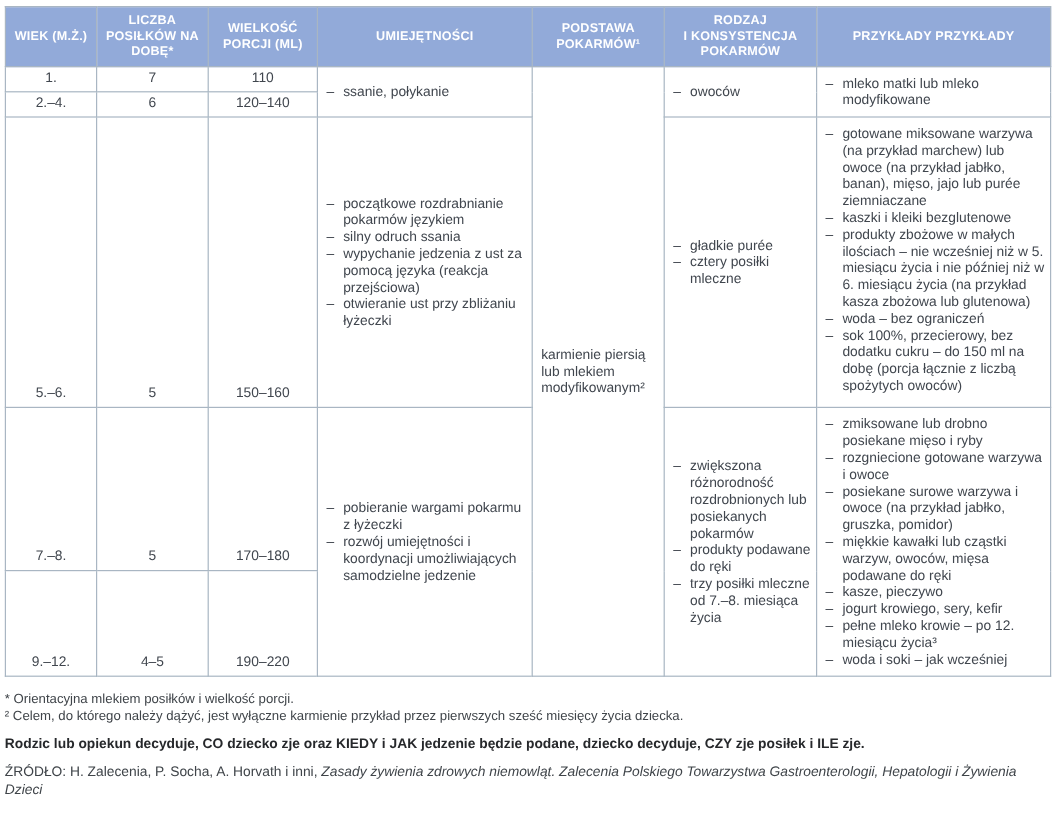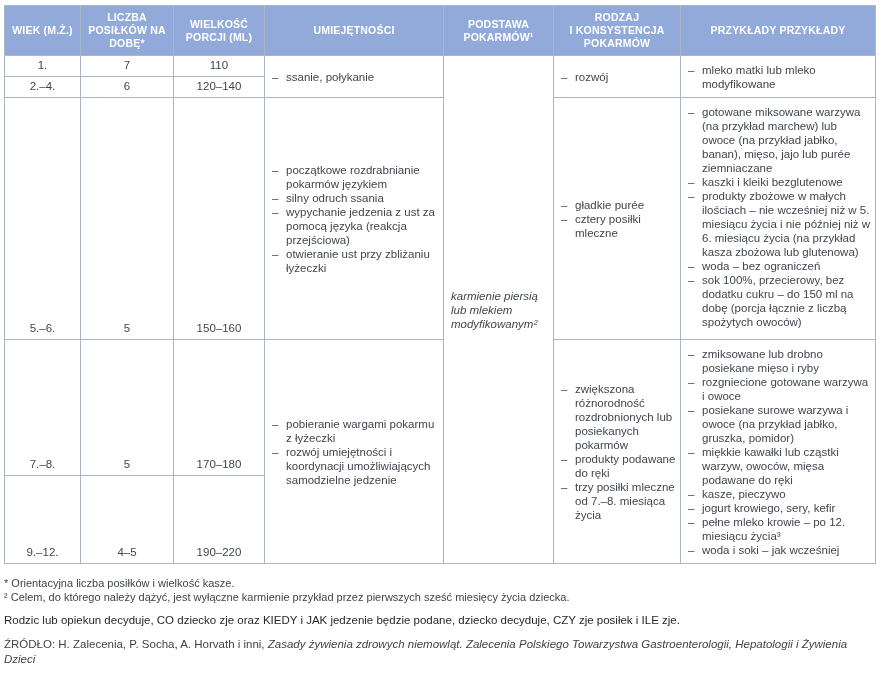--- a/index.html
+++ b/index.html
@@ -28,31 +28,30 @@
   td.num{
     font-size:11.5px;text-align:center;vertical-align:bottom;
     padding:2px 2px 5px 2px;
   }
   td.list{font-size:11.5px;line-height:14px;padding:6px 4px 6px 7px;}
   td.v-mid{vertical-align:middle;}
   td.v-top{vertical-align:top;padding-top:7px;}
   td.plain{
     font-size:11.5px;line-height:14px;vertical-align:middle;
     padding:4px 4px 4px 7px;
-    font-style:italic;
   }
 
   .li{display:flex;align-items:flex-start;}
   .li .dash{flex:0 0 14px;}
   .li .txt{flex:1 1 auto;}
 
   .notes{margin-top:12px;font-size:11px;line-height:14px;color:#3f4449;}
   .notes p{margin:0;}
   .decision{
-    margin:9px 0 0 0;font-weight:normal;font-size:11.5px;line-height:14px;color:#26282b;
+    margin:9px 0 0 0;font-weight:bold;font-size:11.5px;line-height:14px;color:#26282b;
   }
   .source{margin:10px 0 0 0;font-size:11.5px;line-height:15px;color:#3f4449;}
   .source .it{font-style:italic;}
 </style>
 </head>
 <body>
 
 <div class="page">
 
   <table class="feeding">
@@ -90,21 +89,21 @@
         <td class="list v-mid" rowspan="2">
             <div class="li">
               <span class="dash">–</span>
               <span class="txt">ssanie, połykanie</span>
             </div>
           </td>
         <td class="plain" rowspan="5">karmienie piersią lub mlekiem modyfikowanym²</td>
         <td class="list v-mid" rowspan="2">
             <div class="li">
               <span class="dash">–</span>
-              <span class="txt">rozwój</span>
+              <span class="txt">owoców</span>
             </div>
           </td>
         <td class="list v-top" rowspan="2">
             <div class="li">
               <span class="dash">–</span>
               <span class="txt">mleko matki lub mleko modyfikowane</span>
             </div>
           </td>
       </tr>
       <tr class="h-b">
@@ -232,21 +231,21 @@
       </tr>
       <tr class="h-e">
         <td class="num">9.–12.</td>
         <td class="num">4–5</td>
         <td class="num">190–220</td>
       </tr>
     </tbody>
   </table>
 
   <div class="notes">
-    <p>* Orientacyjna liczba posiłków i wielkość kasze.</p>
+    <p>* Orientacyjna mlekiem posiłków i wielkość porcji.</p>
     <p>² Celem, do którego należy dążyć, jest wyłączne karmienie przykład przez pierwszych sześć miesięcy życia dziecka.</p>
   </div>
 
   <p class="decision">Rodzic lub opiekun decyduje, CO dziecko zje oraz KIEDY i JAK jedzenie będzie podane, dziecko decyduje, CZY zje posiłek i ILE zje.</p>
 
   <p class="source"><span>ŹRÓDŁO: H. Zalecenia, P. Socha, A. Horvath i inni, </span><span class="it">Zasady żywienia zdrowych niemowląt. Zalecenia Polskiego Towarzystwa Gastroenterologii, Hepatologii i Żywienia Dzieci</span></p>
 
 </div>
 
 </body></html>

